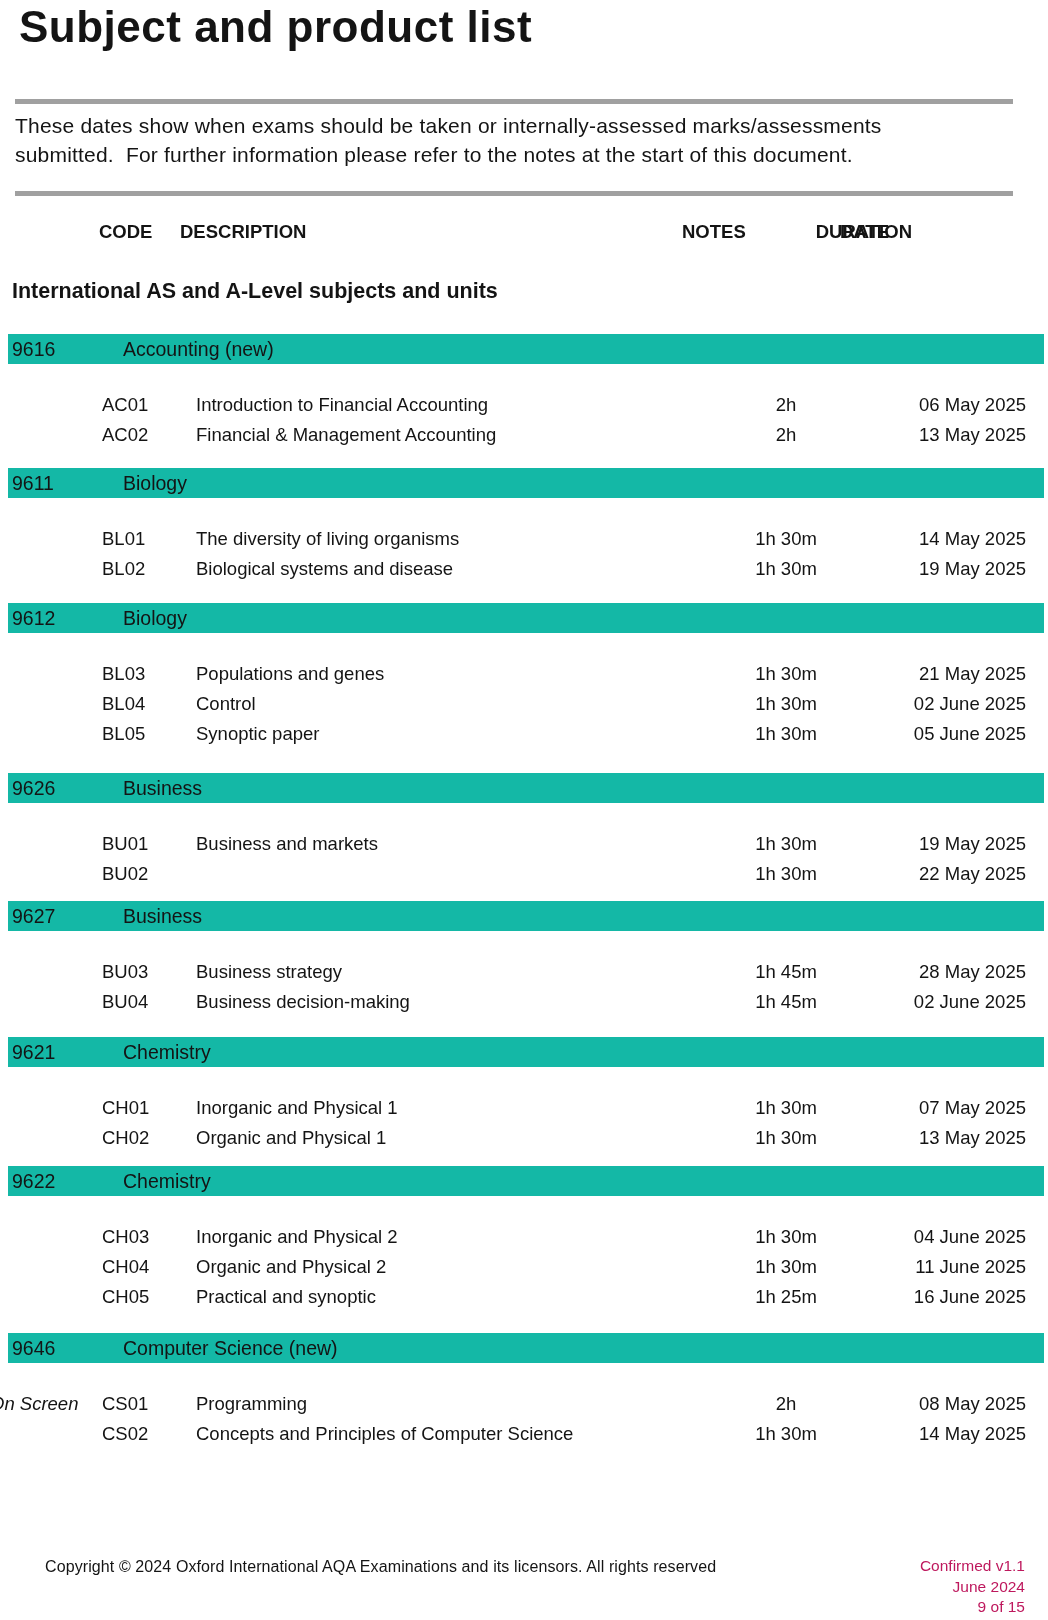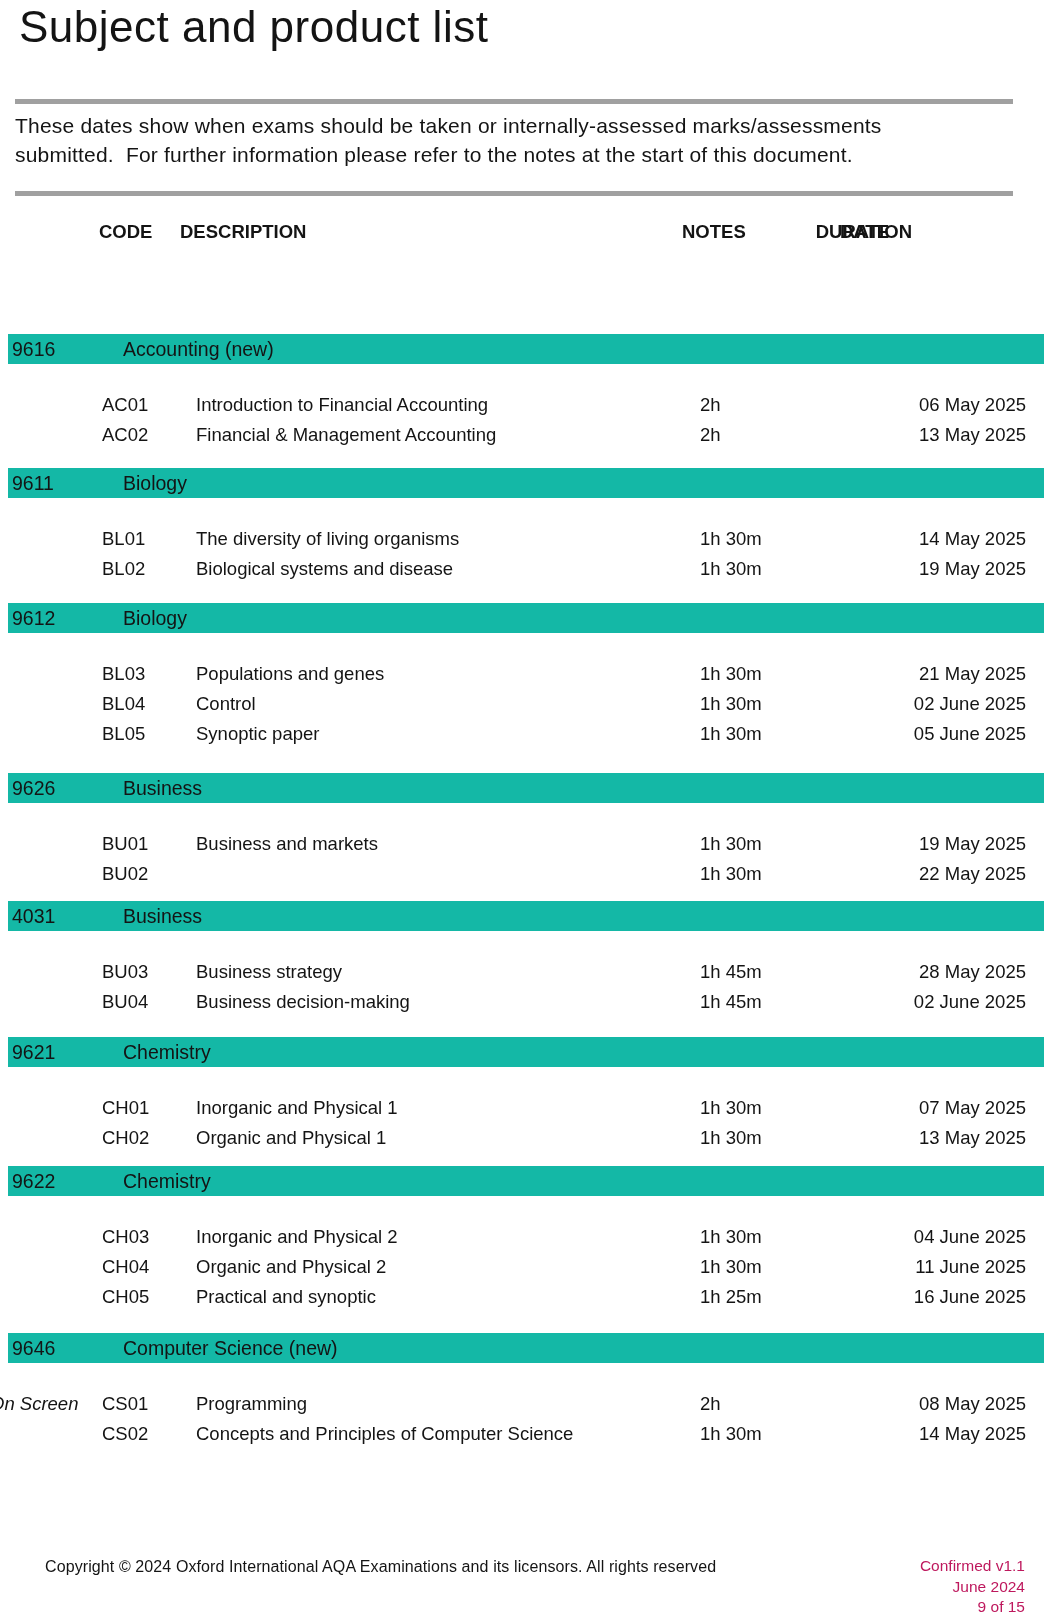--- a/index.html
+++ b/index.html
@@ -10,21 +10,21 @@
     background: #ffffff;
     font-family: "Liberation Sans", "DejaVu Sans", sans-serif;
     color: #141414;
     overflow: hidden;
   }
   .page-title {
     position: absolute;
     top: 2px; left: 19px;
     margin: 0;
     font-size: 44px;
-    font-weight: normal;
+    font-weight: bold;
     letter-spacing: 0.5px;
     white-space: nowrap;
   }
   .rule {
     position: absolute;
     left: 15px;
     width: 998px;
     height: 5px;
     background: #a0a0a0;
   }
@@ -74,21 +74,21 @@
     left: 0;
     width: 1048px;
     height: 22px;
     font-size: 18.5px;
     line-height: 22px;
   }
   .cell { position: absolute; top: 0; white-space: nowrap; }
   .cell-note { left: -10px; width: 100px; font-style: italic; }
   .cell-code { left: 102px; }
   .cell-desc { left: 196px; }
-  .cell-dur  { left: 700px; width: 172px; text-align: left; }
+  .cell-dur  { left: 700px; width: 172px; text-align: center; }
   .cell-date { left: 838px; width: 188px; text-align: right; }
   .copyright {
     position: absolute;
     left: 45px; top: 1558px;
     font-size: 16px;
     letter-spacing: 0.1px;
     white-space: nowrap;
   }
   .version-block {
     position: absolute;
@@ -116,20 +116,21 @@
   <div class="rule rule-bottom"></div>
 
   <div class="thead">
     <span class="th-code">CODE</span>
     <span class="th-desc">DESCRIPTION</span>
     <span class="th-notes">NOTES</span>
     <span class="th-duration">DURATION</span>
     <span class="th-date">DATE</span>
   </div>
 
+  <h2 class="section-heading">International AS and A-Level subjects and units</h2>
 
   <div id="sections">
       <div class="section-bar" style="top: 334px;">
         <span class="sec-code">9616</span>
         <span class="sec-name">Accounting (new)</span>
       </div>
       <div class="unit-row" style="top: 394px;">
         <span class="cell cell-note"></span>
         <span class="cell cell-code">AC01</span>
         <span class="cell cell-desc">Introduction to Financial Accounting</span>
@@ -197,21 +198,21 @@
         <span class="cell cell-dur">1h 30m</span>
         <span class="cell cell-date">19 May 2025</span>
       </div>
       <div class="unit-row" style="top: 863px;">
         <span class="cell cell-note"></span>
         <span class="cell cell-code">BU02</span>
         <span class="cell cell-dur">1h 30m</span>
         <span class="cell cell-date">22 May 2025</span>
       </div>
       <div class="section-bar" style="top: 901px;">
-        <span class="sec-code">4031</span>
+        <span class="sec-code">9627</span>
         <span class="sec-name">Business</span>
       </div>
       <div class="unit-row" style="top: 961px;">
         <span class="cell cell-note"></span>
         <span class="cell cell-code">BU03</span>
         <span class="cell cell-desc">Business strategy</span>
         <span class="cell cell-dur">1h 45m</span>
         <span class="cell cell-date">28 May 2025</span>
       </div>
       <div class="unit-row" style="top: 991px;">

